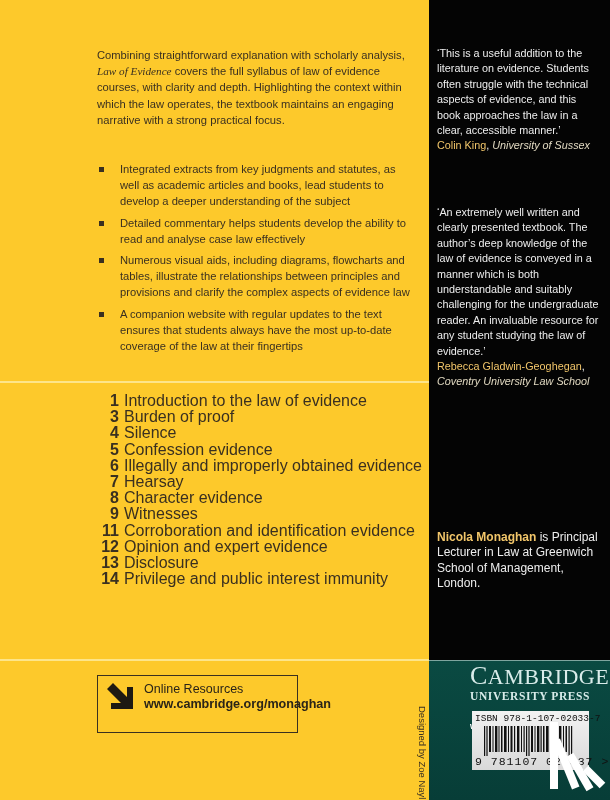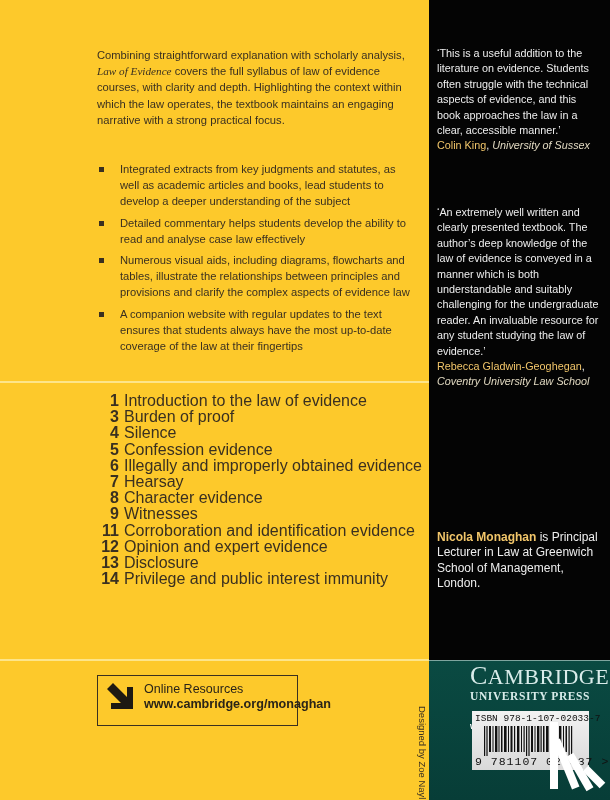--- a/index.html
+++ b/index.html
@@ -15,21 +15,21 @@
   .bullets li .sq { position:absolute; left:2px; top:6px; width:5px; height:5px; background:#3a3020; }
 
   .divider { position:absolute; left:0; width:429px; height:2px; background:#fde58a; }
   .divider.d1 { top:381px; }
   .divider.d2 { top:659px; }
 
   .toc { position:absolute; left:97px; top:393px; list-style:none; }
   .toc li { font-size:16px; line-height:16.2px; color:#3a3020; white-space:nowrap; }
   .toc li .num { display:inline-block; width:22px; text-align:right; font-weight:bold; margin-right:5px; }
 
-  .online { position:absolute; left:97px; top:675px; width:201px; height:51px; border:1.5px solid #3a3020; }
+  .online { position:absolute; left:97px; top:675px; width:201px; height:58px; border:1.5px solid #3a3020; }
   .online .arrow { position:absolute; left:7px; top:5px; width:30px; height:30px; }
   .online .l1 { position:absolute; left:46px; top:6px; font-size:12.5px; color:#2a2418; }
   .online .l2 { position:absolute; left:46px; top:21px; font-size:12.6px; font-weight:bold; color:#2a2418; white-space:nowrap; }
 
   .designed { position:absolute; left:417px; top:706px; transform-origin:left top; transform:rotate(90deg) translateY(-100%); font-size:9.5px; color:#3a3020; white-space:nowrap; }
 
   .black { position:absolute; left:429px; top:0; width:181px; height:660px; background:#040404; }
   .quote { position:absolute; left:437px; width:165px; font-size:10.8px; line-height:15.4px; color:#eeeeee; }
   .quote.q1 { top:46px; }
   .quote.q2 { top:205px; }

